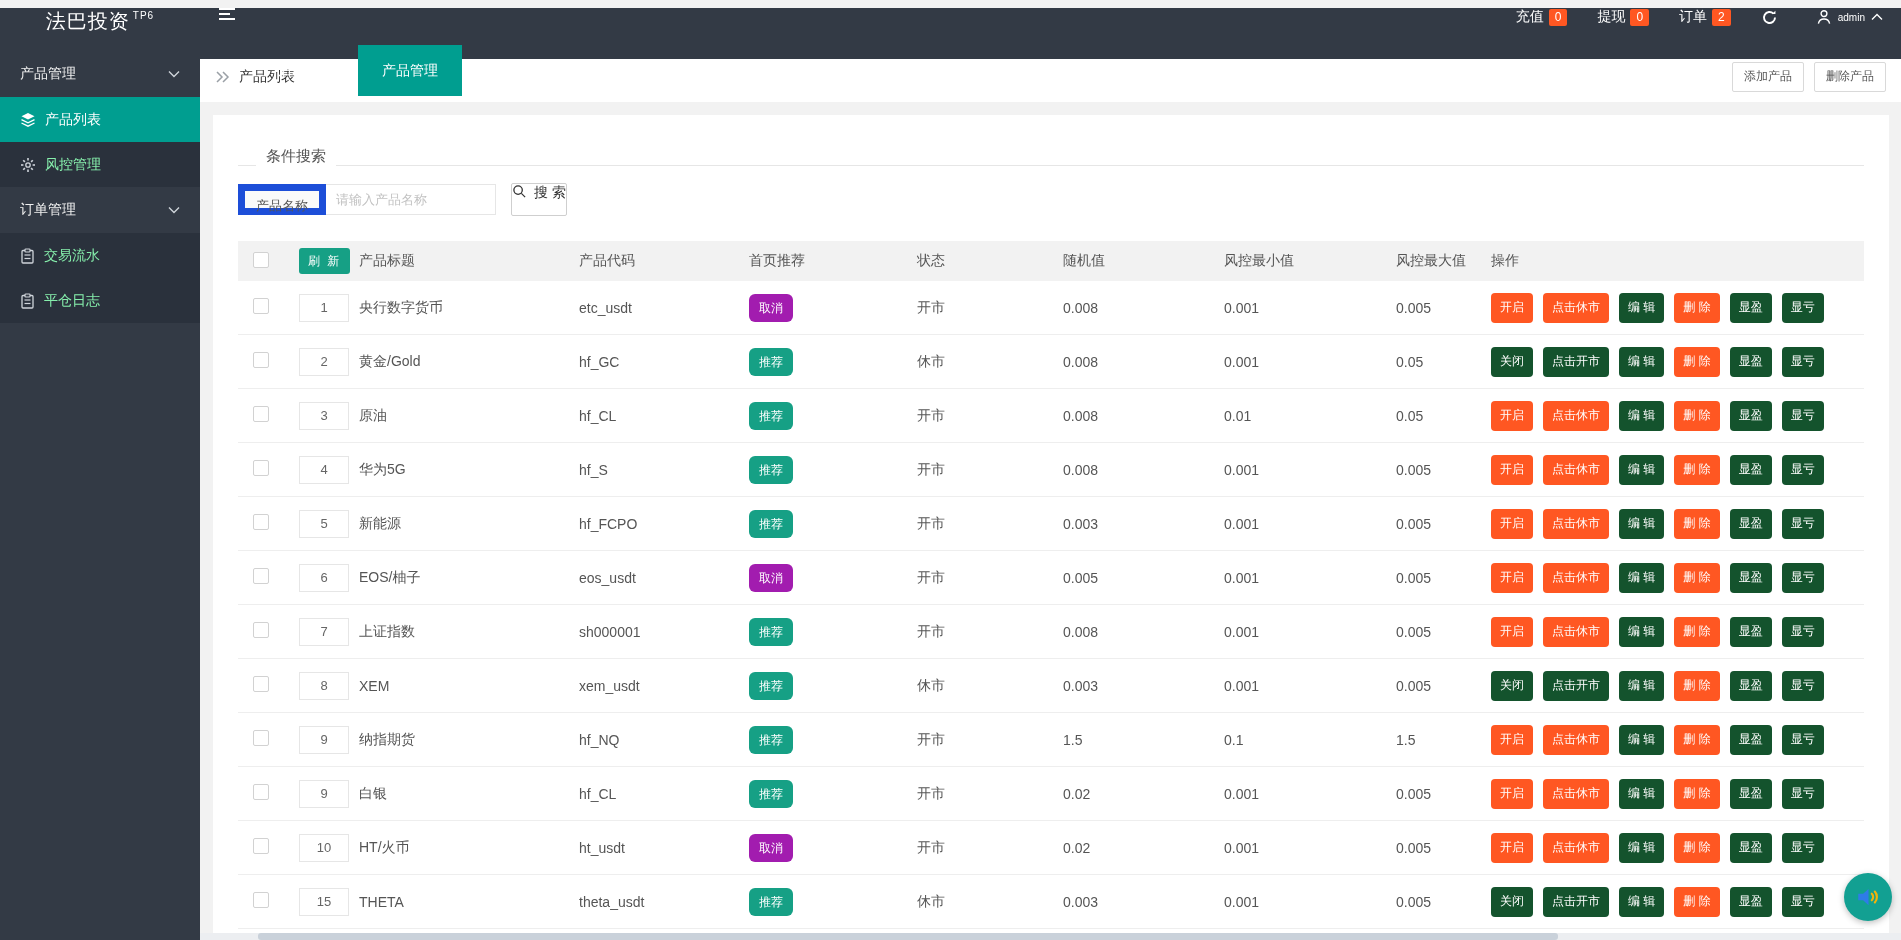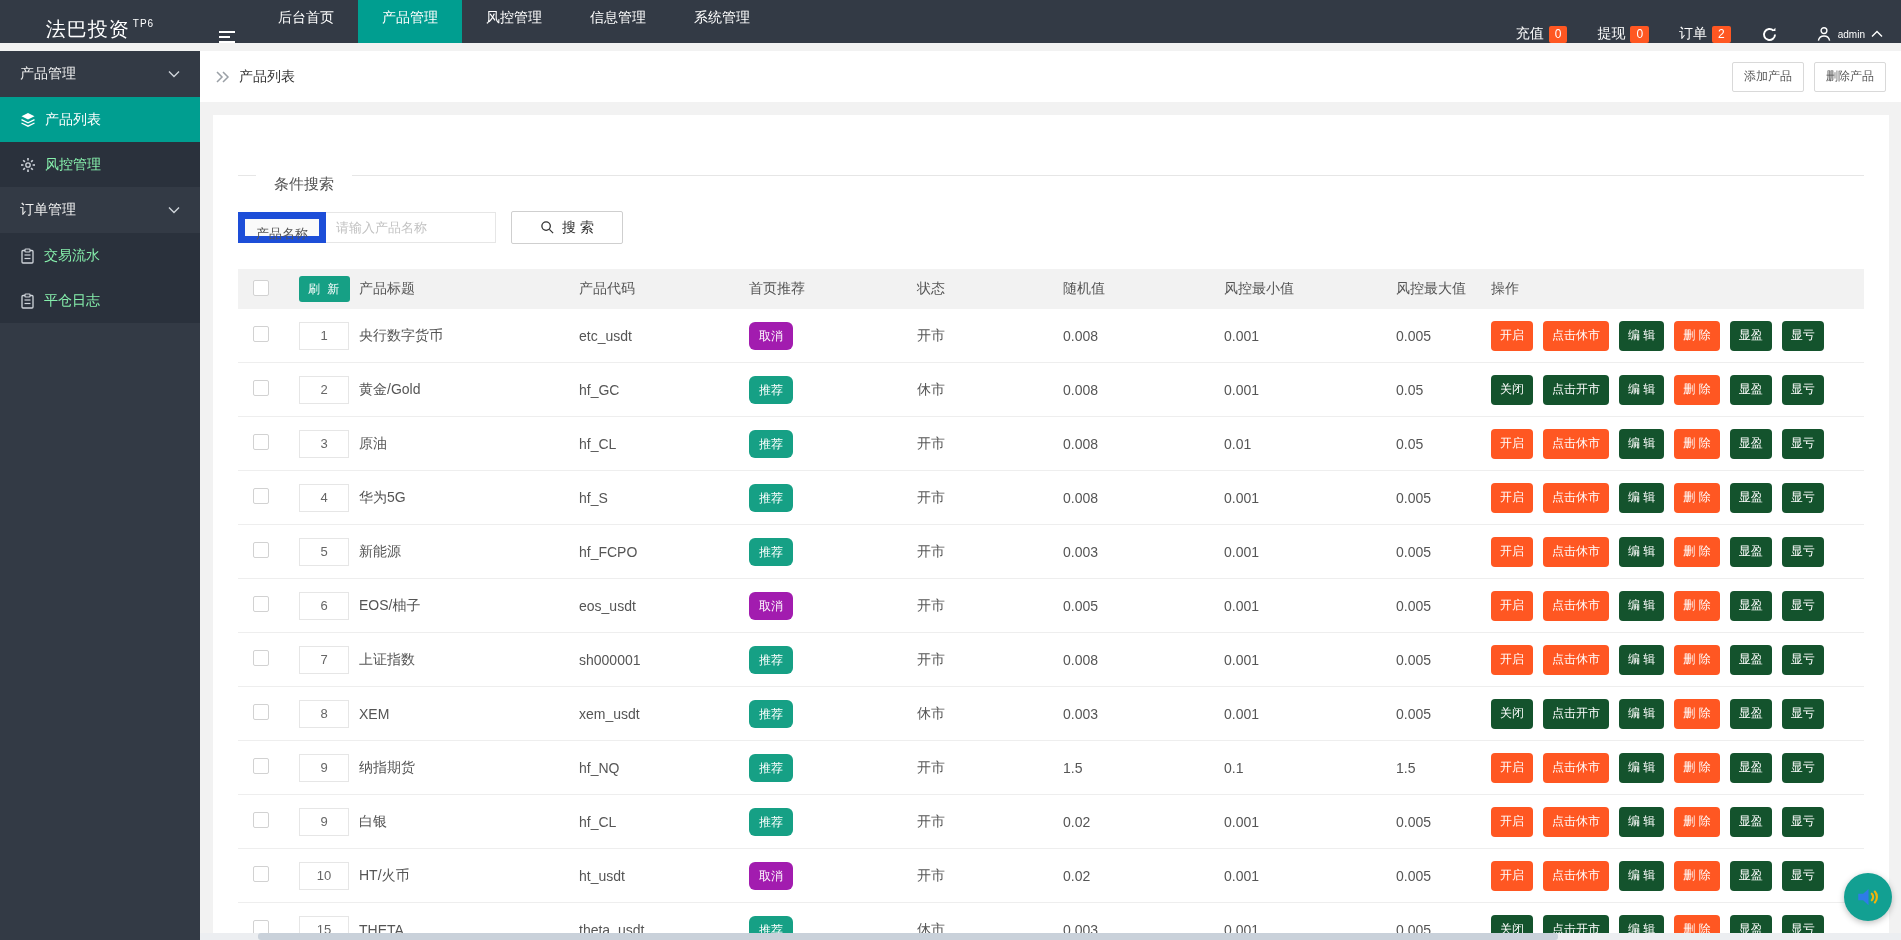--- a/index.html
+++ b/index.html
@@ -1,20 +1,20 @@
 <!DOCTYPE html>
 <html><head>
 <meta charset="utf-8">
 <style>
   * { margin:0; padding:0; box-sizing:border-box; }
   html,body { width:1901px; height:940px; overflow:hidden; }
   body { font-family:"Liberation Sans","DejaVu Sans",sans-serif; background:#f2f2f2; position:relative; color:#555; }
 
   
-  .navbar { position:absolute; top:0; left:0; right:0; height:43px; background:#333a45; display:flex; align-items:flex-end; z-index:30; }
+  .navbar { position:absolute; top:8px; left:0; right:0; height:51px; background:#333a45; display:flex; align-items:flex-start; z-index:30; }
   .logo { width:200px; display:flex; align-items:center; justify-content:center; color:#fff; font-size:20px; letter-spacing:1px; }
   .logo sup { font-size:10px; margin-left:3px; transform:translateY(-6px); }
   .hamburger { width:54px; display:flex; flex-direction:column; justify-content:center; align-items:center; gap:3px; cursor:pointer; }
   .hamburger i { display:block; width:16px; height:2px; background:#fff; }
   .hamburger i.mid { width:11px; align-self:flex-start; margin-left:19px; }
   .nav-menu { display:flex;margin-top:37px; }
   .nav-item { padding:0 24px; line-height:51px; color:#fff; font-size:14px; cursor:pointer; }
   .nav-item.active { background:#009e90; }
   .nav-right { margin-left:auto; display:flex; align-items:center; padding-right:18px; }
   .nav-stat { color:#fff; font-size:14px; margin-right:30px; display:flex; align-items:center; cursor:pointer; }
@@ -34,30 +34,30 @@
   .main { position:absolute; top:51px; left:200px; right:0; bottom:0; background:#f2f2f2; }
   .crumbbar { height:51px; background:#fff; display:flex; align-items:center; padding:0 15px; }
   .crumb-title { font-size:14px; color:#333; margin-left:8px; }
   .crumb-icon { color:#9aa0a6; font-size:16px; }
   .crumb-actions { margin-left:auto; display:flex; gap:10px; }
   .ghost-btn { height:30px; padding:0 11px; background:#fff; border:1px solid #d9d9d9; border-radius:2px; color:#555; font-size:12px; cursor:pointer; }
 
   .content { position:absolute; top:51px; left:0; right:0; bottom:0; padding:13px 12px 0 13px; }
   .card { background:#fff; height:1000px; padding:8px 25px 0 25px; }
 
-  .field-title { margin-top:52px; display:flex; align-items:flex-start; color:#555; font-size:15px;gap:8px; }
+  .field-title { margin-top:24px; display:flex; align-items:flex-end; color:#555; font-size:15px; }
   .field-title .line-s { width:18px; border-top:1px solid #e6e6e6; }
   .field-title .line-l { flex:1; border-top:1px solid #e6e6e6; }
   .field-title .legend { padding:0 10px; }
 
   .search-row { margin-top:17px; display:flex; align-items:center; }
   .input-addon { height:31px; line-height:29px; padding:0 11px; border:7px solid #1d4ed8; background:#fafafa; color:#555; font-size:13px; }
   .search-input { height:31px; width:170px; border:1px solid #e6e6e6; border-left:none; padding:0 10px; font-size:13px; color:#666; outline:none; }
   .search-input::placeholder { color:#c2c2c2; }
-  .search-btn { margin-left:15px; height:33px; padding:0 28px; background:#fff; border:1px solid #cfcfcf; border-radius:2px; font-size:14px; color:#333; display:flex; align-items:center; gap:7px; cursor:pointer; }
+  .search-btn { margin-left:15px; height:33px; padding:0 0; background:#fff; border:1px solid #cfcfcf; border-radius:2px; font-size:14px; color:#333; display:flex; gap:7px; cursor:pointer; }
 
   
   .table { margin-top:25px; }
   .thead { display:flex; align-items:center; height:40px; background:#f2f2f2; font-size:14px; color:#555; }
   .trow { display:flex; align-items:center; height:54px; border-bottom:1px solid #eeeeee; font-size:14px; color:#555; background:#fff; }
   .cell { padding-left:8px; }
   .c-check { width:45px; padding-left:15px; }
   .c-num { width:68px; padding-left:16px; }
   .c-title { width:220px; }
   .c-code { width:170px; }

